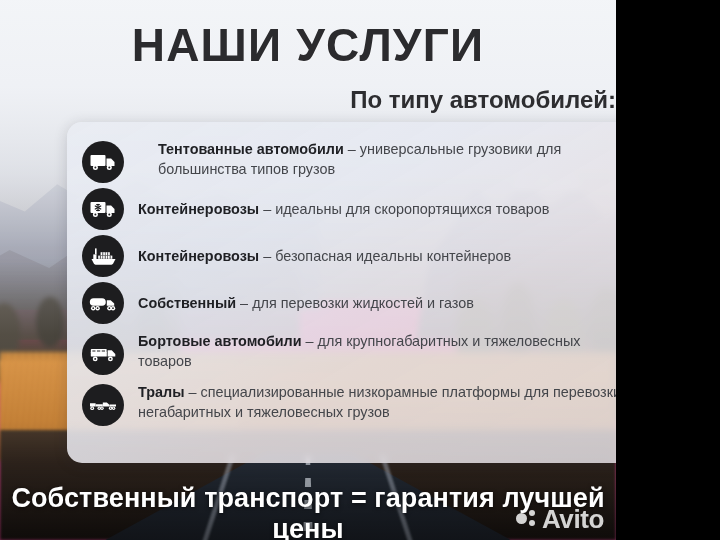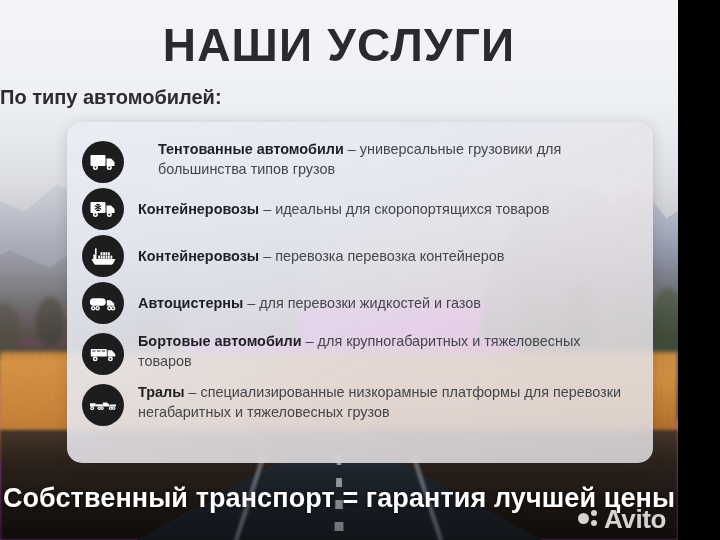--- a/index.html
+++ b/index.html
@@ -5,24 +5,24 @@
   html, body {
     margin: 0;
     padding: 0;
     background: #000;
   }
   body {
     font-family: "Liberation Sans", sans-serif;
   }
   .poster {
     position: relative;
-    width: 678px;
+    width: 616px;
     height: 540px;
     overflow: hidden;
-    background: #d946ef;
+    background: #ec4899;
   }
 
   
   .bg { position:absolute; inset:0; overflow:hidden; }
 
   
   .bg-sky {
     position:absolute; left:0; right:0; top:0; height:300px;
     background:
       linear-gradient(180deg,#e7e9ec 0%, #dfe2e7 30%, #c9ccd3 58%, #a9a7ab 82%, #8d8489 100%);
@@ -147,22 +147,22 @@
     text-align:center;
     font-size:46px;
     font-weight:bold;
     letter-spacing:1.2px;
     color:#2b2b2e;
     font-family:"Liberation Sans", sans-serif;
     text-shadow:0 1px 2px rgba(255,255,255,.55);
   }
   .subhead {
     position:absolute; left:0; right:0; top:86px;
-    text-align:left;
-    font-size:20px;
+    text-align:right;
+    font-size:24px;
     font-weight:bold;
     color:#2d2d30;
     font-family:"Liberation Sans", sans-serif;
   }
 
   .card {
     position:absolute;
     left:67px; top:122px; width:586px; height:341px;
     border-radius:15px;
     background: linear-gradient(150deg,
@@ -326,41 +326,41 @@
               <g stroke="#1d1d1f" stroke-width="0.8">
                 <line x1="10.35" y1="8.6" x2="10.35" y2="11.8"></line>
                 <line x1="15.25" y1="8.6" x2="15.25" y2="11.8"></line>
                 <line x1="20.15" y1="8.6" x2="20.15" y2="11.8"></line>
                 <line x1="12.75" y1="5.2" x2="12.75" y2="8.2"></line>
                 <line x1="17.65" y1="5.2" x2="17.65" y2="8.2"></line>
               </g>
             </svg>
           </span>
           <div class="row-text">
-            <b>Контейнеровозы</b><span> – </span><span>перевозка перевозка контейнеров</span>
+            <b>Контейнеровозы</b><span> – </span><span>безопасная идеальны контейнеров</span>
           </div>
         </div>
 
         <div class="row row-4">
           <span class="badge">
             <svg width="28" height="18" viewBox="0 0 28 18" fill="#ffffff">
               <rect x="0.8" y="4.2" width="16" height="7.6" rx="3.8"></rect>
               <path d="M17.8 6.2h3.9l3.5 3.4v2.2h-7.4z"></path>
               <circle cx="4.2" cy="14.2" r="2.2"></circle>
               <circle cx="8.6" cy="14.2" r="2.2"></circle>
               <circle cx="20.4" cy="14.2" r="2.2"></circle>
               <circle cx="24.0" cy="14.2" r="2.2"></circle>
               <circle cx="4.2" cy="14.2" r="0.85" fill="#1d1d1f"></circle>
               <circle cx="8.6" cy="14.2" r="0.85" fill="#1d1d1f"></circle>
               <circle cx="20.4" cy="14.2" r="0.85" fill="#1d1d1f"></circle>
               <circle cx="24.0" cy="14.2" r="0.85" fill="#1d1d1f"></circle>
             </svg>
           </span>
           <div class="row-text">
-            <b>Автоцистерны</b><span> – </span><span>для перевозки жидкостей и газов</span>
+            <b>Собственный</b><span> – </span><span>для перевозки жидкостей и газов</span>
           </div>
         </div>
 
         <div class="row row-5">
           <span class="badge">
             <svg width="27" height="18" viewBox="0 0 27 18" fill="#ffffff">
               <rect x="0.8" y="6.6" width="16" height="5" rx="0.7"></rect>
               <g stroke="#ffffff" stroke-width="1.5">
                 <line x1="1.6" y1="4.6" x2="1.6" y2="7"></line>
                 <line x1="6.2" y1="4.6" x2="6.2" y2="7"></line>

